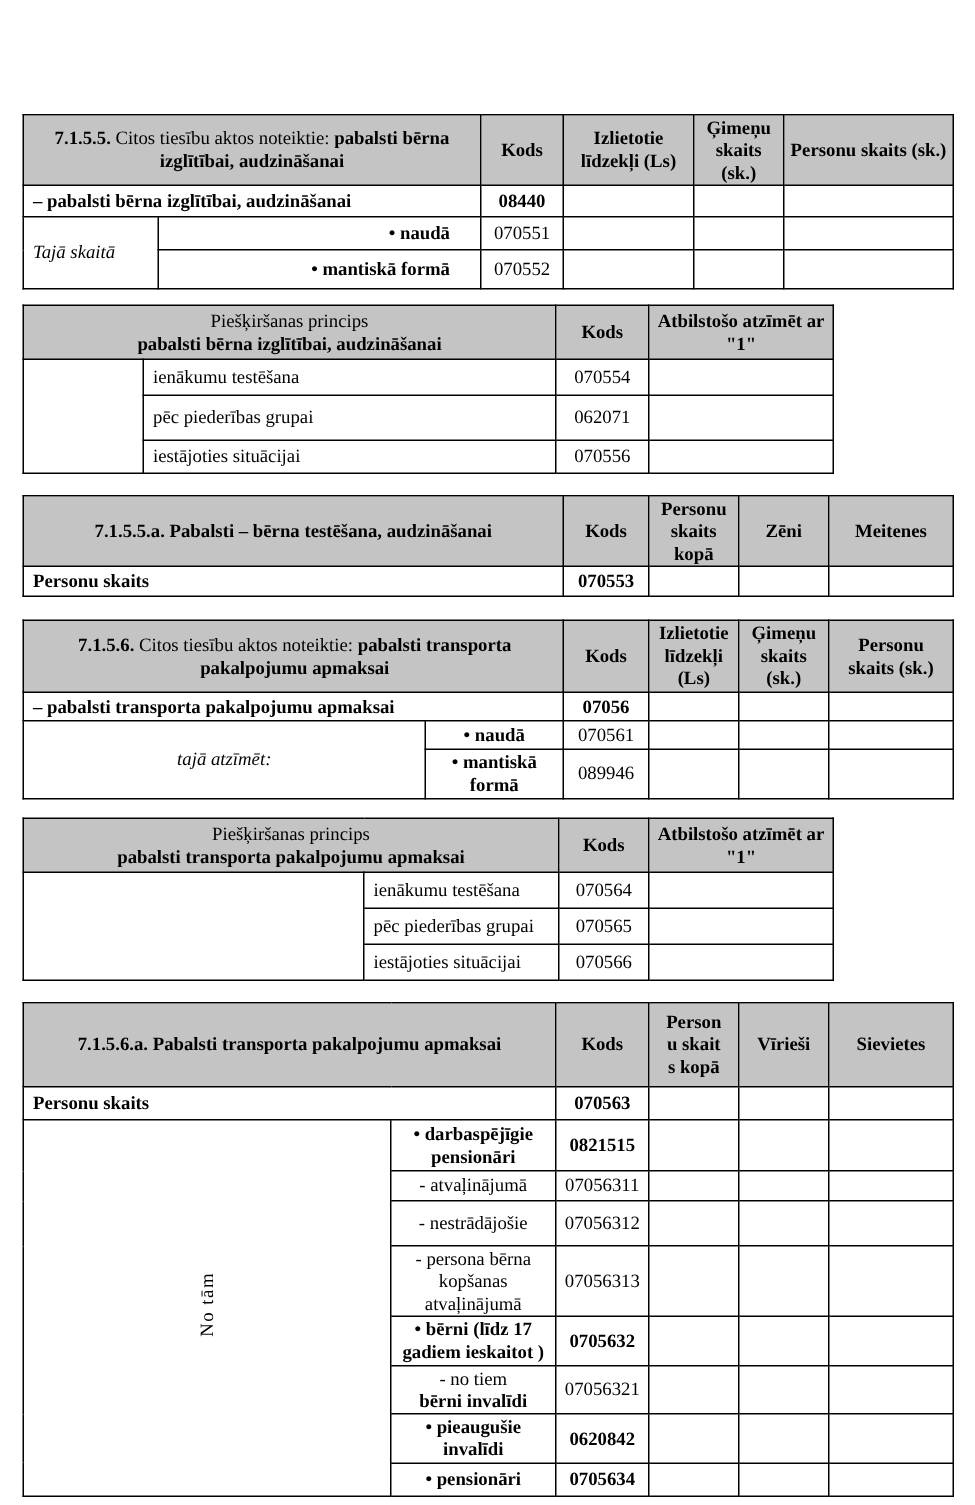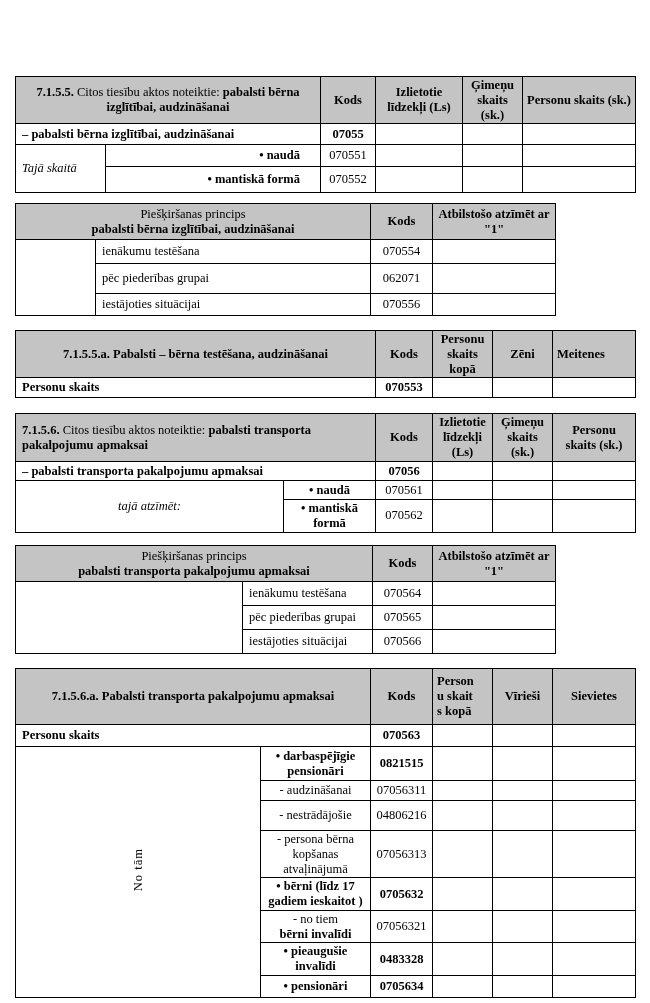--- a/index.html
+++ b/index.html
@@ -19,21 +19,21 @@
     padding: 1px 4px;
     font-size: 12.5px;
     line-height: 1.18;
     vertical-align: middle;
     overflow: hidden;
   }
   .gray { background: #c4c4c4; }
   .b { font-weight: bold; }
   .i { font-style: italic; }
   .c { text-align: center; }
-  .l { text-align: left; }
+  .l { text-align: center; }
   .bullet-right { text-align: right; padding-right: 20px !important; }
   .pad-l { padding-left: 6px !important; }
 
   .vert-cell { text-align: center; }
   .vertical {
     writing-mode: vertical-rl;
     transform: rotate(180deg);
     display: inline-block;
     font-size: 12.5px;
     letter-spacing: 1px;
@@ -63,21 +63,21 @@
       <td colspan="2" class="gray c">
         <span class="b">7.1.5.5.</span><span> Citos tiesību aktos noteiktie:  </span><span class="b">pabalsti bērna izglītībai, audzināšanai</span>
       </td>
       <td class="gray c b">Kods</td>
       <td class="gray c b">Izlietotie līdzekļi (Ls)</td>
       <td class="gray c b">Ģimeņu skaits (sk.)</td>
       <td class="gray c b">Personu skaits (sk.)</td>
     </tr>
     <tr style="height:21px">
       <td colspan="2" class="b pad-l">– pabalsti bērna izglītībai, audzināšanai</td>
-      <td class="c b">07055</td>
+      <td class="c b">08440</td>
       <td></td>
       <td></td>
       <td></td>
     </tr>
     <tr style="height:22px">
       <td rowspan="2" class="i pad-l">Tajā skaitā</td>
       <td class="b bullet-right">• naudā</td>
       <td class="c">070551</td>
       <td></td>
       <td></td>
@@ -183,21 +183,21 @@
     <tr style="height:19px">
       <td rowspan="2" class="i c">tajā atzīmēt:</td>
       <td class="b c">• naudā</td>
       <td class="c">070561</td>
       <td></td>
       <td></td>
       <td></td>
     </tr>
     <tr style="height:28px">
       <td class="b c">• mantiskā formā</td>
-      <td class="c">070562</td>
+      <td class="c">089946</td>
       <td></td>
       <td></td>
       <td></td>
     </tr>
   </tbody>
     </table>
 
   <table class="tbl" style="top:545px; width:540px;">
     <colgroup>
       <col style="width:227px">
@@ -261,29 +261,29 @@
       <td rowspan="8" class="vert-cell">
         <span class="vertical">No tām</span>
       </td>
       <td class="b c">• darbaspējīgie pensionāri</td>
       <td class="c b">0821515</td>
       <td></td>
       <td></td>
       <td></td>
     </tr>
     <tr style="height:20px">
-      <td class="c">- audzināšanai</td>
+      <td class="c">- atvaļinājumā</td>
       <td class="c">07056311</td>
       <td></td>
       <td></td>
       <td></td>
     </tr>
     <tr style="height:30px">
       <td class="c">- nestrādājošie</td>
-      <td class="c">04806216</td>
+      <td class="c">07056312</td>
       <td></td>
       <td></td>
       <td></td>
     </tr>
     <tr style="height:44px">
       <td class="c">- persona bērna kopšanas atvaļinājumā</td>
       <td class="c">07056313</td>
       <td></td>
       <td></td>
       <td></td>
@@ -300,21 +300,21 @@
         <span>- no tiem</span>
         <span class="block b">bērni invalīdi</span>
       </td>
       <td class="c">07056321</td>
       <td></td>
       <td></td>
       <td></td>
     </tr>
     <tr style="height:30px">
       <td class="b c">• pieaugušie invalīdi</td>
-      <td class="c b">0483328</td>
+      <td class="c b">0620842</td>
       <td></td>
       <td></td>
       <td></td>
     </tr>
     <tr style="height:22px">
       <td class="b c">• pensionāri</td>
       <td class="c b">0705634</td>
       <td></td>
       <td></td>
       <td></td>

